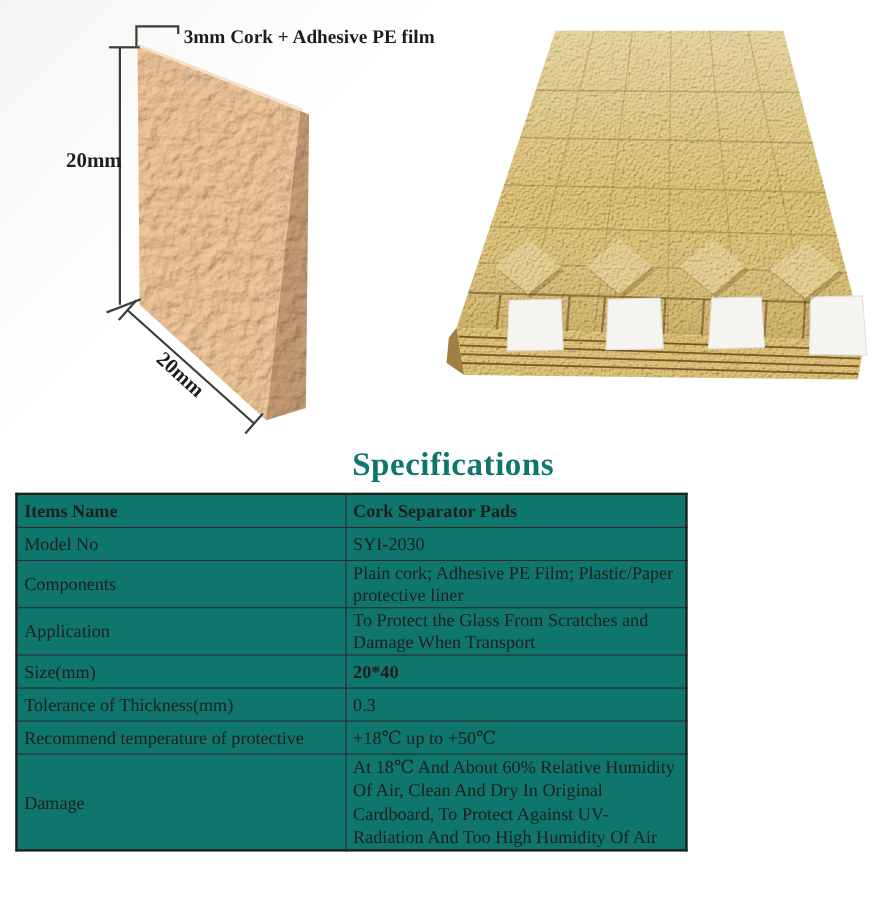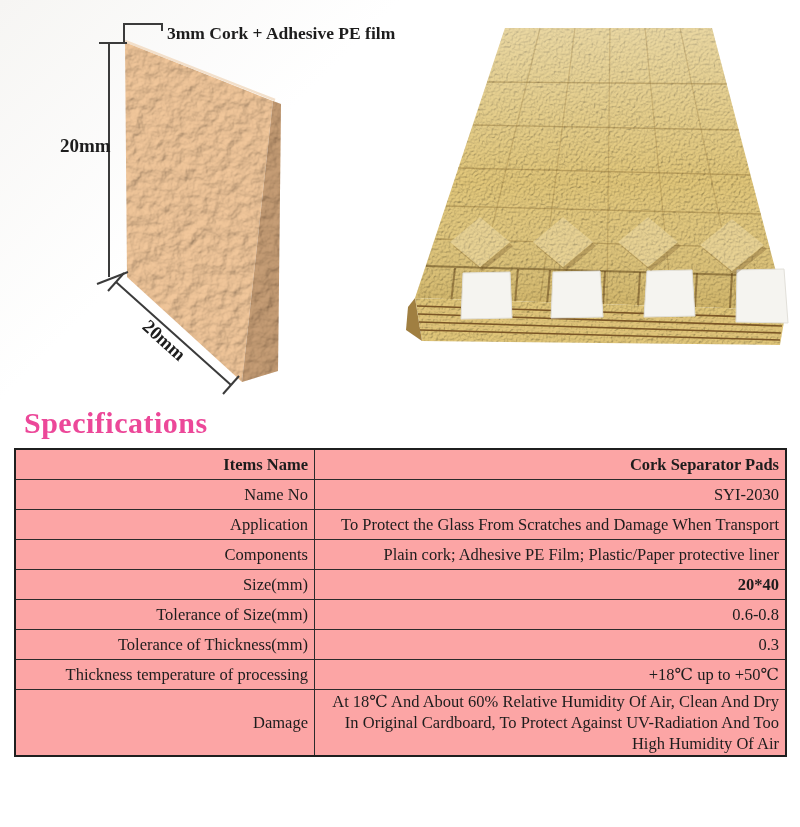--- a/index.html
+++ b/index.html
@@ -2,24 +2,24 @@
 <html><head>
 <meta charset="utf-8">
 <style>
   html,body{margin:0;padding:0;background:#fff;}
   .page{position:relative;width:800px;height:827px;background:#ffffff;overflow:hidden;
         font-family:"Liberation Serif","DejaVu Serif",serif;color:#1c1c1c;}
   .figures{position:relative;width:727px;height:402px;}
   .fig-left{position:absolute;left:0;top:0;}
   .fig-right{position:absolute;left:400px;top:15px;}
   .dim-text{font-family:"Liberation Serif","DejaVu Serif",serif;font-weight:bold;fill:#1d1d1d;}
-  .spec-heading{margin:4px 0 8px 24px;font-size:30px;font-weight:bold;color:#ec4899;
-        font-family:"Liberation Serif","DejaVu Serif",serif;letter-spacing:0.5px;}
-  .spec-table{border-collapse:collapse;margin-left:14px;width:773px;table-layout:fixed;
-        font-size:16.5px;color:#1d1d1d;border:2px solid #1f1f1f;background:#fca5a5;text-align:right;}
+  .spec-heading{margin:4px 0 8px 24px;font-size:30px;font-weight:bold;color:#0f766e;
+        font-family:"Liberation Serif","DejaVu Serif",serif;letter-spacing:0.5px;text-align:center;}
+  .spec-table{border-collapse:collapse;margin-left:14px;width:611px;table-layout:fixed;
+        font-size:16.5px;color:#1d1d1d;border:2px solid #1f1f1f;background:#0f766e;}
   .spec-table td{border:1px solid #2b2b2b;padding:1px 6px;height:27px;vertical-align:middle;
         overflow:hidden;}
   td.label-col{width:286px;}
   .b{font-weight:bold;}
   .big-num{font-weight:bold;font-size:22px;line-height:1;}
   tr.storage-row td{height:63px;line-height:21px;}
 </style>
 </head>
 <body>
 
@@ -158,45 +158,41 @@
 
   <h2 class="spec-heading">Specifications</h2>
 
   <table class="spec-table">
     <tbody>
       <tr>
         <td class="label-col b">Items Name</td>
         <td class="b">Cork Separator Pads</td>
       </tr>
       <tr>
-        <td class="label-col">Name No</td>
+        <td class="label-col">Model No</td>
         <td>SYI-2030</td>
+      </tr>
+      <tr>
+        <td class="label-col">Components</td>
+        <td>Plain cork; Adhesive PE Film; Plastic/Paper protective liner</td>
       </tr>
       <tr>
         <td class="label-col">Application</td>
         <td>To Protect the Glass From Scratches and Damage When Transport</td>
       </tr>
       <tr>
-        <td class="label-col">Components</td>
-        <td>Plain cork; Adhesive PE Film; Plastic/Paper protective liner</td>
-      </tr>
-      <tr>
         <td class="label-col">Size(mm)</td>
         <td class="b">20*40</td>
       </tr>
       <tr>
-        <td class="label-col">Tolerance of Size(mm)</td>
-        <td>0.6-0.8</td>
-      </tr>
-      <tr>
         <td class="label-col">Tolerance of Thickness(mm)</td>
         <td>0.3</td>
       </tr>
       <tr>
-        <td class="label-col">Thickness temperature of processing</td>
+        <td class="label-col">Recommend temperature of protective</td>
         <td>+18℃ up to +50℃</td>
       </tr>
       <tr class="storage-row">
         <td class="label-col">Damage</td>
         <td>At 18℃ And About 60% Relative Humidity Of Air, Clean And Dry In Original Cardboard, To Protect Against UV-Radiation And Too High Humidity Of Air</td>
       </tr>
     </tbody>
   </table>
 
 </div>

